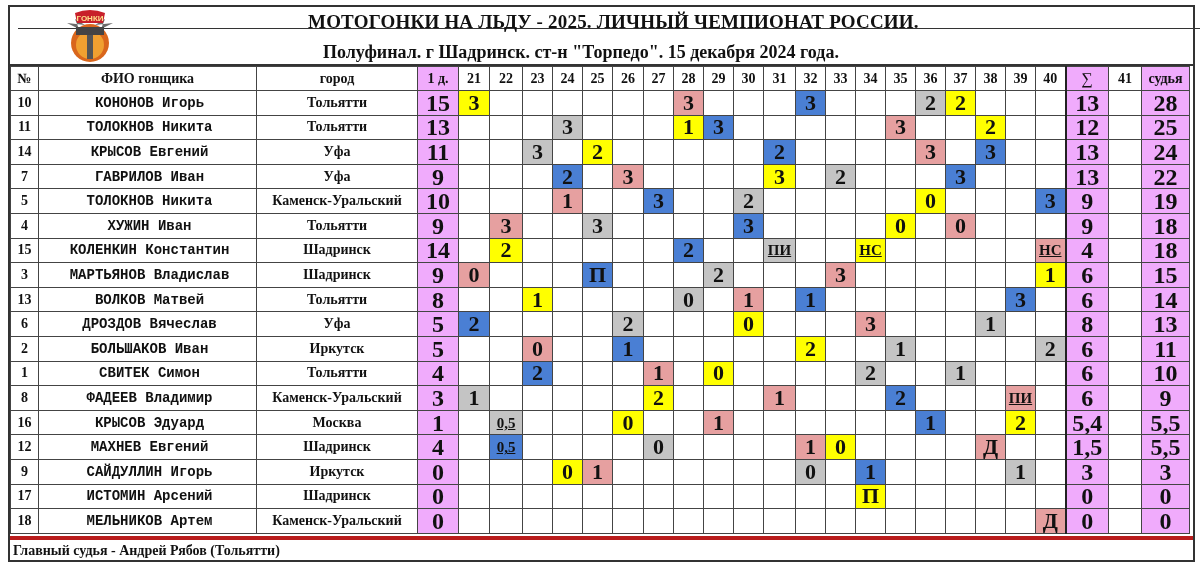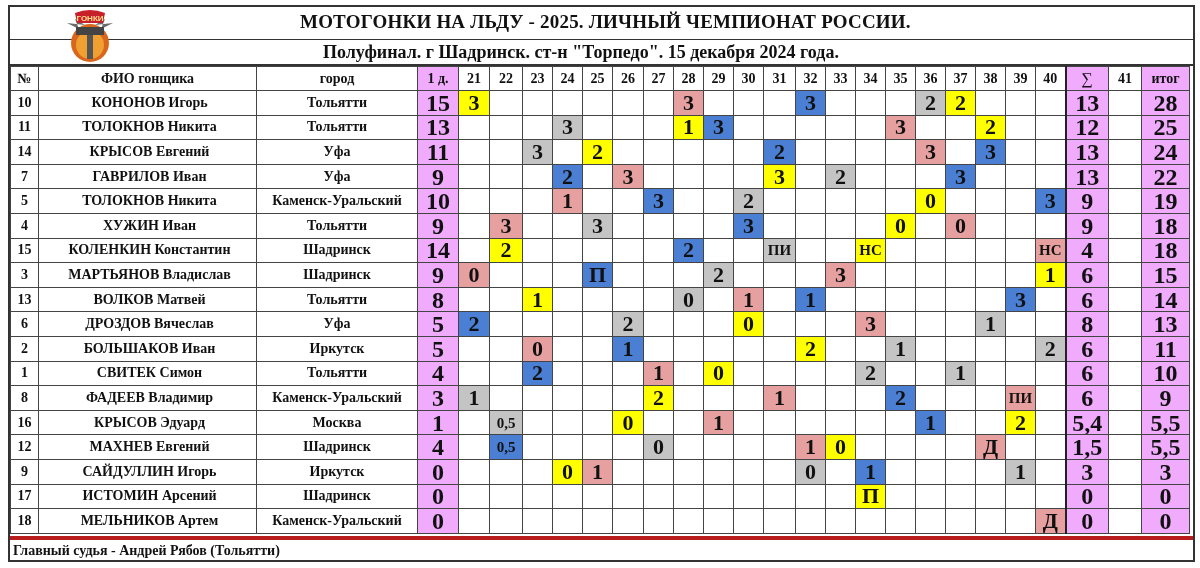--- a/index.html
+++ b/index.html
@@ -1,31 +1,31 @@
 <!DOCTYPE html>
 <html><head>
 <meta charset="utf-8">
 <style>
   html, body { margin:0; padding:0; background:#ffffff; }
   body { width:1200px; height:568px; position:relative; overflow:hidden; font-family:"Liberation Serif","DejaVu Serif",serif; color:#111; }
   .sheet { position:absolute; left:8px; top:5px; width:1187px; height:557px; border:2px solid #333; box-sizing:border-box; background:#fff; }
-  .title-row { position:absolute; left:0; top:0; width:100%; height:33px; border-bottom:1.5px solid #333; box-sizing:border-box; }
+  .title-row { position:absolute; left:8px; top:0; width:100%; height:22px; border-bottom:1.5px solid #333; box-sizing:border-box; }
   .sub-row { position:absolute; left:0; top:31px; width:100%; height:28px; border-bottom:2px solid #333; box-sizing:border-box; }
   .title { position:absolute; left:290px; top:4px; font-size:19px; font-weight:bold; letter-spacing:0.2px; white-space:nowrap; }
   .subtitle { position:absolute; left:313px; top:4px; font-size:18px; font-weight:bold; white-space:nowrap; }
   .logo { position:absolute; left:55px; top:2px; width:50px; height:56px; z-index:3; }
   table.grid { position:absolute; left:0; top:59px; border-collapse:collapse; table-layout:fixed; }
   table.grid td { border:1px solid #444; padding:0; height:24.6px; box-sizing:border-box; text-align:center; vertical-align:middle; font-weight:bold; overflow:hidden; white-space:nowrap; }
   table.grid tr.head td { height:24px; font-size:14px; }
   .c-no { font-size:14px; }
-  .c-name { text-align:left; padding-left:4px !important; font-size:14px; }
+  .c-name { text-align:left; padding-left:4px !important; font-size:14px;font-family:Liberation Mono, monospace; }
   .c-city { font-size:14px; }
   .big { font-size:24px; line-height:22px; }
   .heat { font-size:22px; line-height:22px; }
-  .heat.small { font-size:15px; }
+  .heat.small { font-size:15px;text-decoration:underline; }
   .orange { background:#f0abfc; }
   .yellow { background:#ffff00; }
   .red { background:#e6a0a0; }
   .blue { background:#4a7fd4; }
   .grey { background:#c4c4c4; }
   .thick-l { border-left:2px solid #222 !important; }
   .footer { position:absolute; left:0; top:529px; width:100%; height:24px; border-top:4px solid #b91c1c; box-sizing:border-box; }
   .footer span { position:absolute; left:3px; top:3px; font-size:14px; font-weight:bold; }
   .sum-head { font-size:16px !important; font-weight:normal !important; }
 </style>
@@ -101,21 +101,21 @@
         <td>33</td>
         <td>34</td>
         <td>35</td>
         <td>36</td>
         <td>37</td>
         <td>38</td>
         <td>39</td>
         <td>40</td>
         <td class="orange sum-head thick-l">∑</td>
         <td>41</td>
-        <td class="orange">итог</td>
+        <td class="orange">судья</td>
       </tr>
     <tr>
           <td class="c-no">10</td>
           <td class="c-name">КОНОНОВ Игорь</td>
           <td class="c-city">Тольятти</td>
           <td class="orange big">15</td>
           <td class="heat yellow">3</td>
           <td class="heat"></td>
           <td class="heat"></td>
           <td class="heat"></td>

